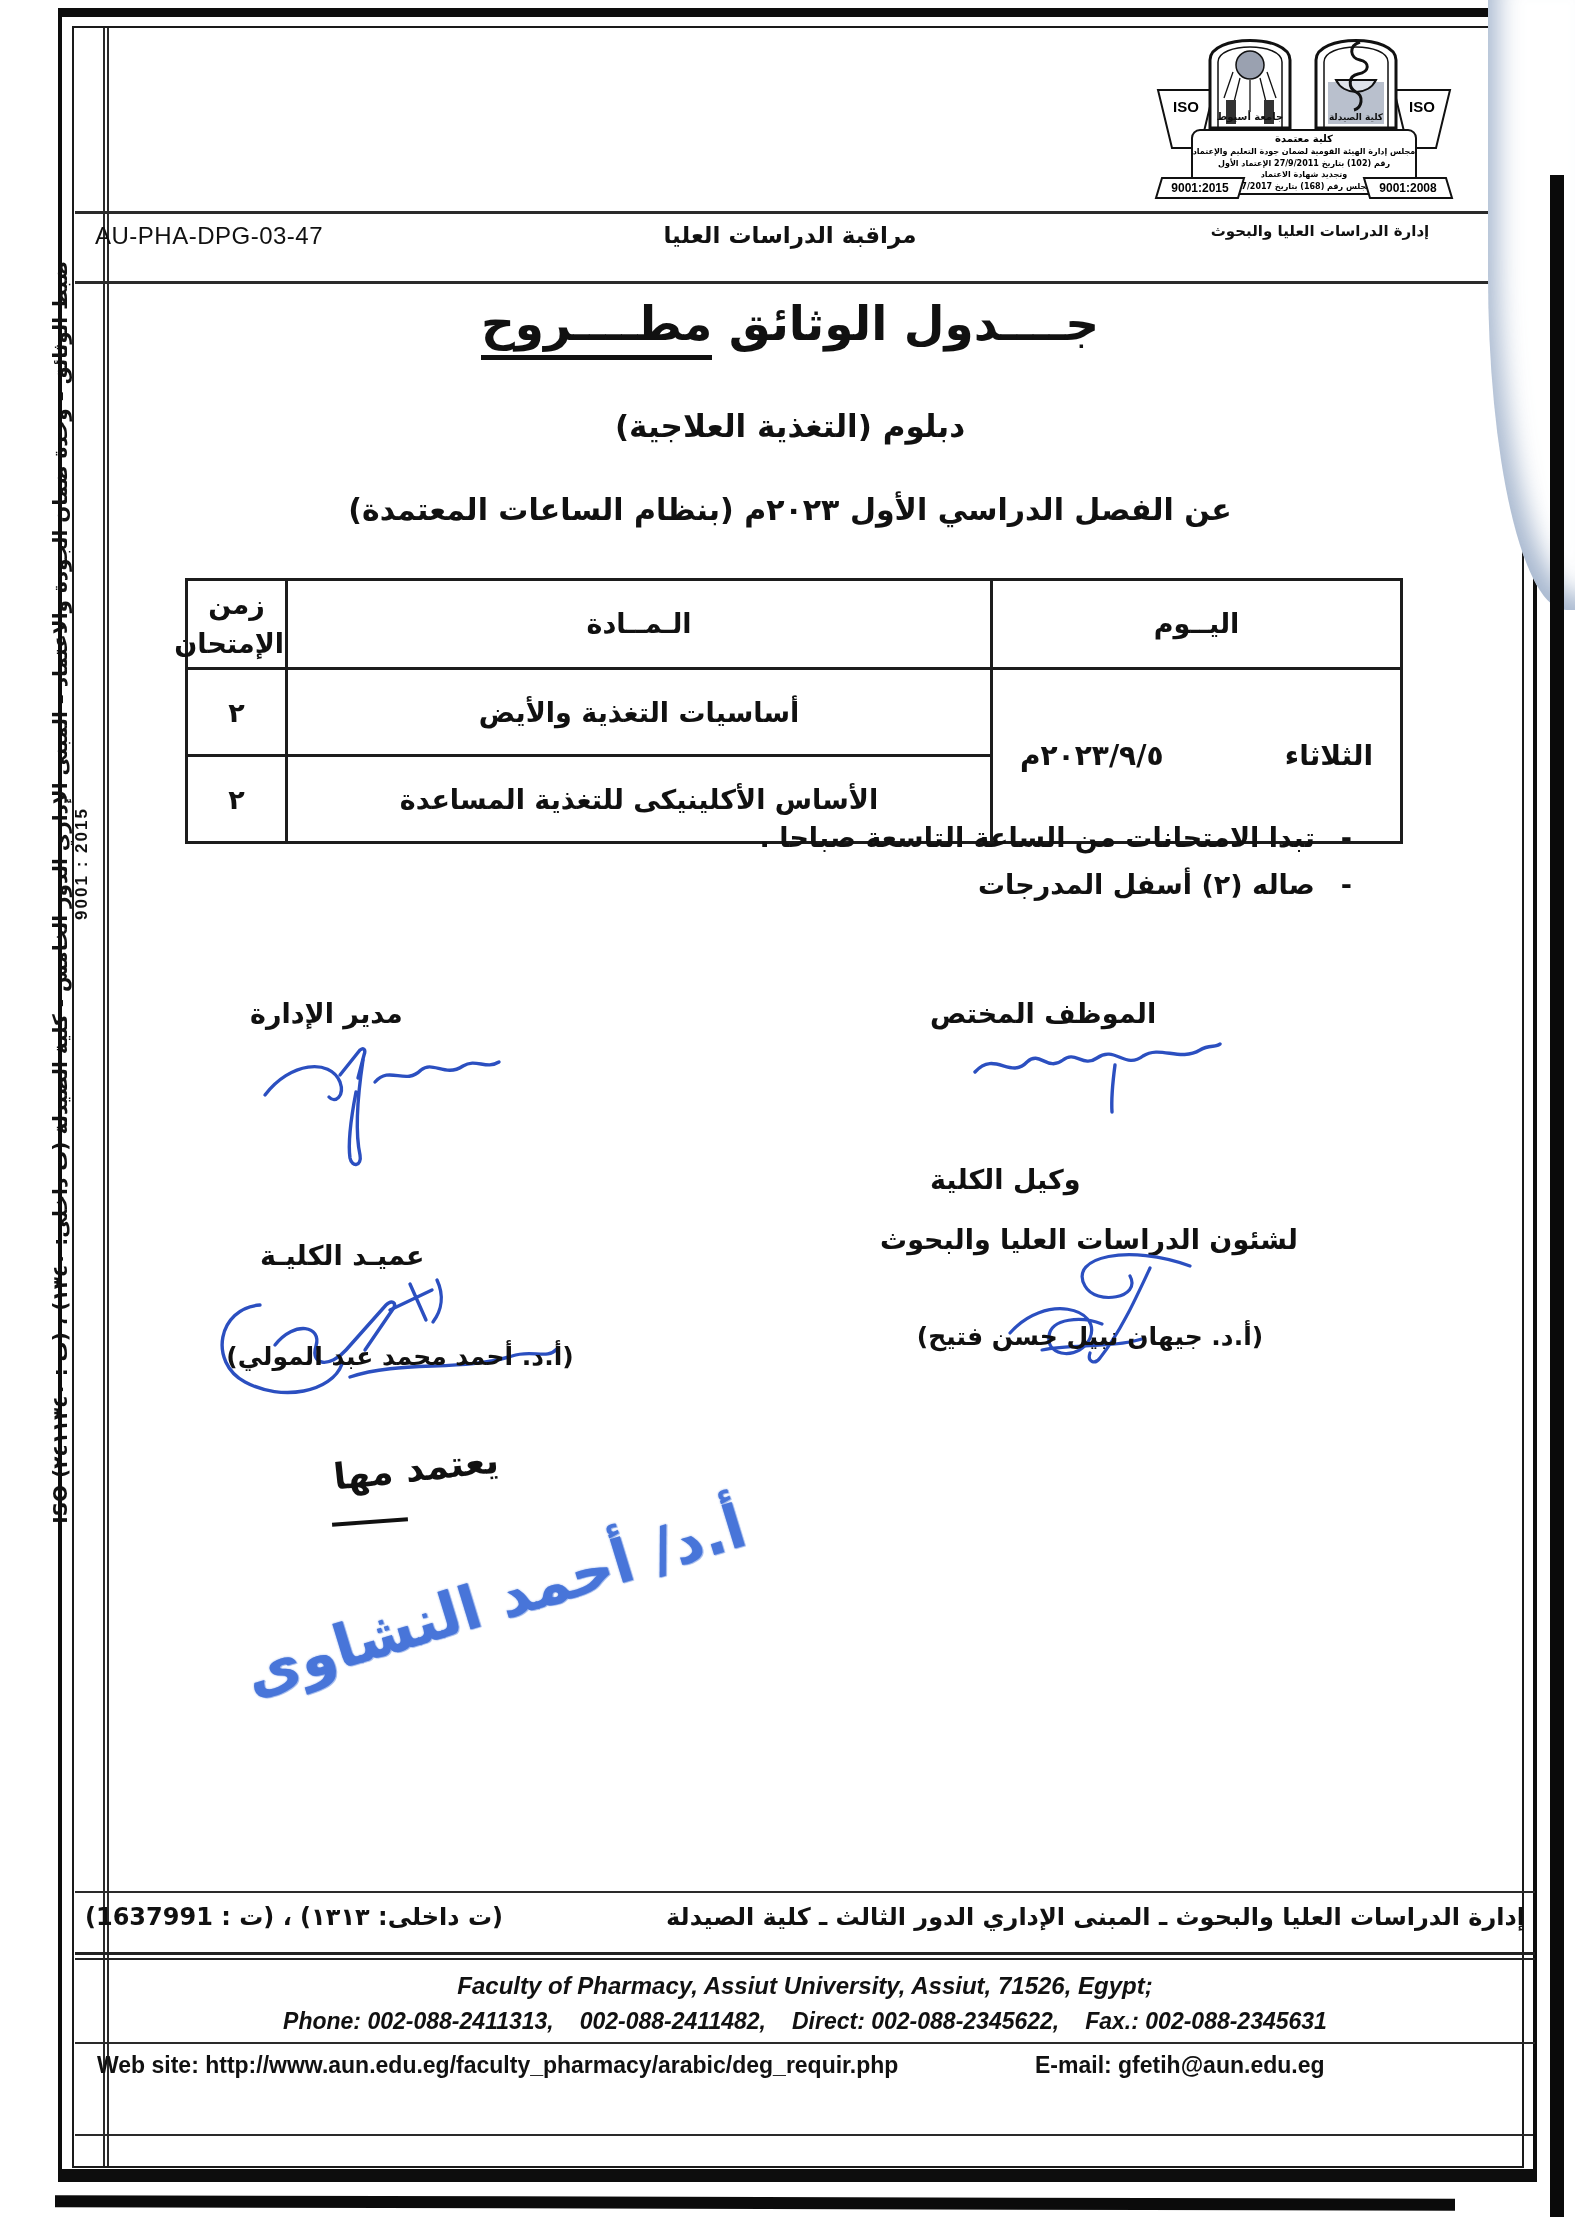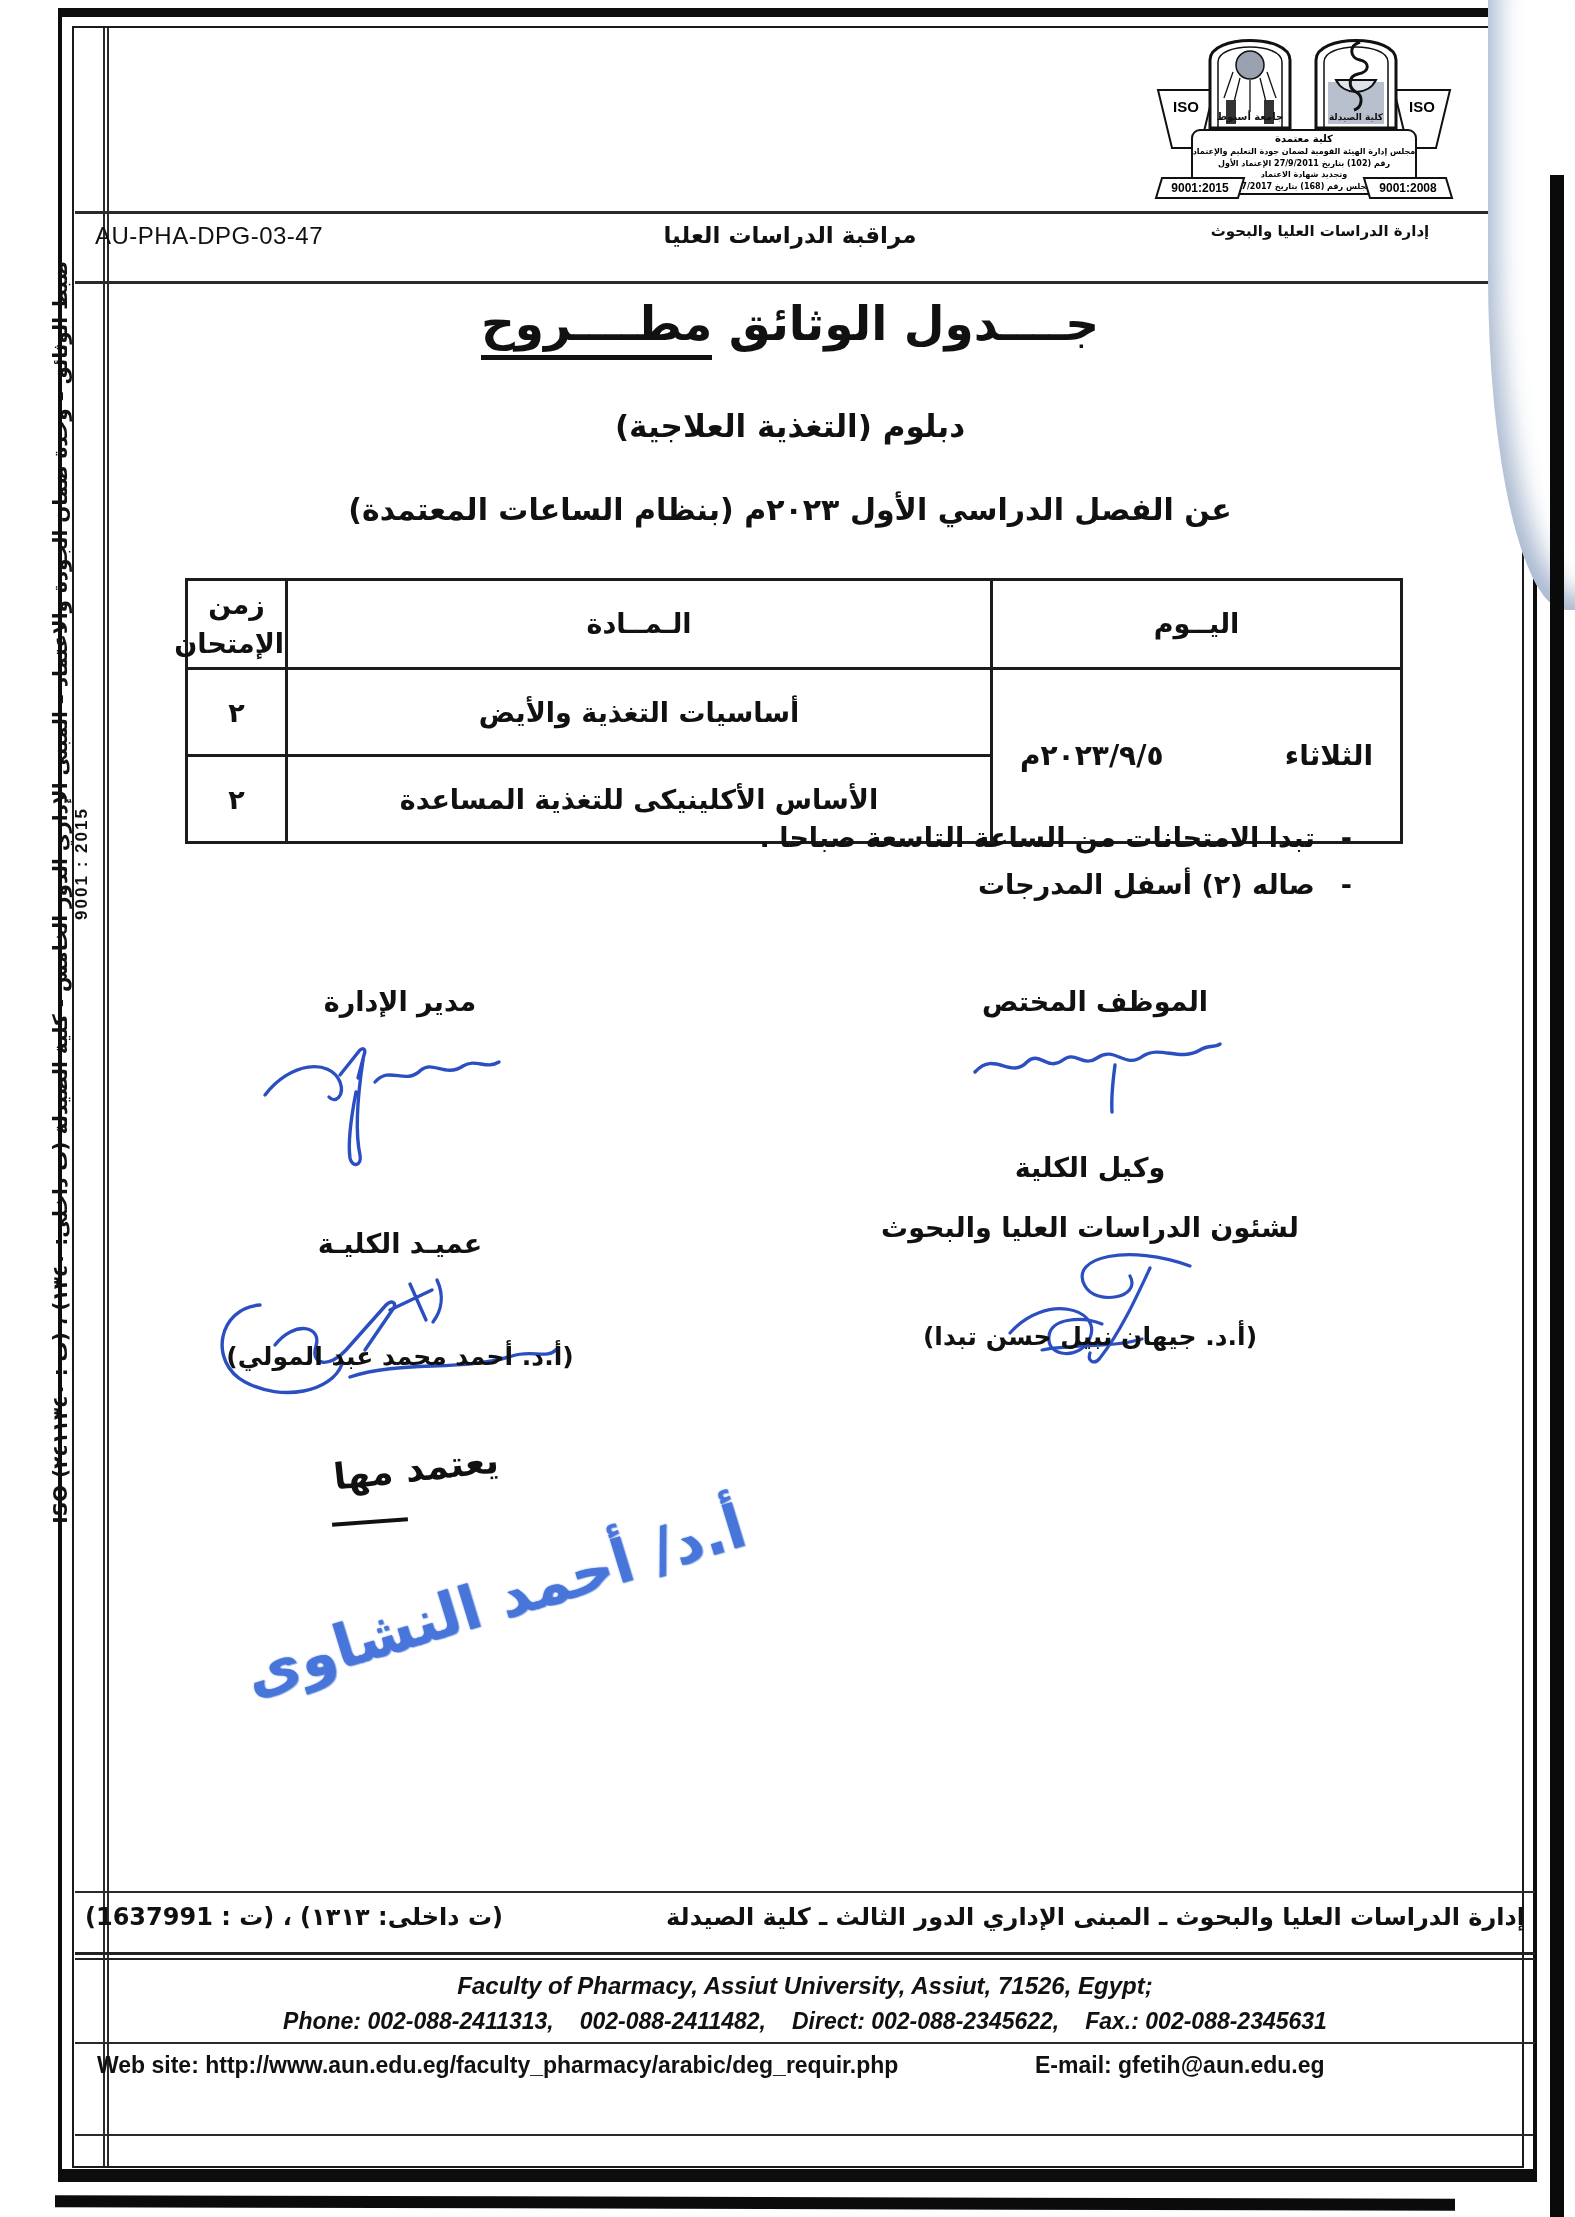--- a/index.html
+++ b/index.html
@@ -31,21 +31,21 @@
   .exam-table{left:185px;top:578px;width:1215px;border-collapse:collapse;table-layout:fixed;}
   .exam-table th,.exam-table td{border:3px solid #1c1c1c;font-weight:bold;text-align:center;vertical-align:middle;}
   .exam-table th{height:84px;font-size:27px;line-height:1.45;}
   .exam-table td{height:82px;font-size:27px;}
   .day-flex{display:flex;justify-content:space-between;align-items:center;padding:0 26px;font-size:28px;}
   
   .notes{right:223px;top:822px;width:720px;text-align:right;font-size:27px;font-weight:bold;}
   .note-row{display:flex;gap:26px;margin-bottom:16px;justify-content:flex-start;}
   .note-dash{font-weight:bold;}
   
-  .sig-title{font-weight:bold;font-size:27px;text-align:center;}
+  .sig-title{font-weight:bold;font-size:27px;text-align:left;margin-top:12px;}
   .sig-name{font-weight:bold;font-size:25px;text-align:center;}
   svg.sig{overflow:visible;}
   .approval-note{left:296px;top:1448px;width:240px;font-size:36px;font-weight:bold;text-align:center;
     transform:rotate(-6deg);}
   .approval-underline{left:332px;top:1520px;width:76px;height:4px;background:#111;transform:rotate(-4deg);}
   .stamp{left:215px;top:1565px;width:560px;text-align:center;font-size:60px;font-weight:bold;
     transform:rotate(-17deg);opacity:.88;text-shadow:0 0 2px rgba(47,99,212,.65),1px 1px 0 rgba(47,99,212,.4);}
   
   .f-ar{left:85px;top:1903px;width:1440px;display:flex;justify-content:space-between;font-size:24px;font-weight:bold;}
   .dline{left:75px;width:1460px;height:8px;border-top:3px solid #222;border-bottom:2px solid #222;box-sizing:border-box;}
@@ -180,21 +180,21 @@
   <div class="abs sig-title ar" style="left:930px;top:1152px;width:320px;">وكيل الكلية</div>
   <div class="abs sig-title ar" style="left:880px;top:1212px;width:420px;">لشئون الدراسات العليا والبحوث</div>
   <svg class="abs sig" style="left:950px;top:1238px;" width="280" height="140" viewBox="0 0 280 140">
     <g fill="none" stroke="#2b4fc0" stroke-width="3.2" stroke-linecap="round">
       <path d="M240,28 C180,6 118,18 135,48 C146,68 192,60 180,38"></path>
       <path d="M60,95 C95,55 152,70 140,100 C131,122 96,120 99,98 C101,80 132,78 152,86"></path>
       <path d="M200,30 C186,60 170,95 150,120 C145,127 137,124 140,115"></path>
       <path d="M92,112 C122,106 162,110 192,101"></path>
     </g>
   </svg>
-  <div class="abs sig-name ar" style="left:880px;top:1322px;width:420px;">(أ.د. جيهان نبيل حسن تبدا)</div>
+  <div class="abs sig-name ar" style="left:880px;top:1322px;width:420px;">(أ.د. جيهان نبيل حسن فتيح)</div>
 
   <div class="abs sig-title ar" style="left:250px;top:986px;width:300px;">مدير الإدارة</div>
   <svg class="abs sig" style="left:245px;top:1020px;" width="300" height="150" viewBox="0 0 300 150">
     <g fill="none" stroke="#2b4fc0" stroke-width="3.4" stroke-linecap="round">
       <path d="M20,75 C45,42 85,38 95,62 C100,76 90,84 84,77"></path>
       <path d="M95,55 L115,30 C119,27 121,30 119,35 L113,58"></path>
       <path d="M118,40 C112,80 110,112 115,135 C117,146 107,148 105,138 C103,124 106,98 111,72"></path>
       <path d="M130,62 C145,45 160,66 176,50 C188,40 200,58 218,46 C231,38 241,50 254,42"></path>
     </g>
   </svg>

